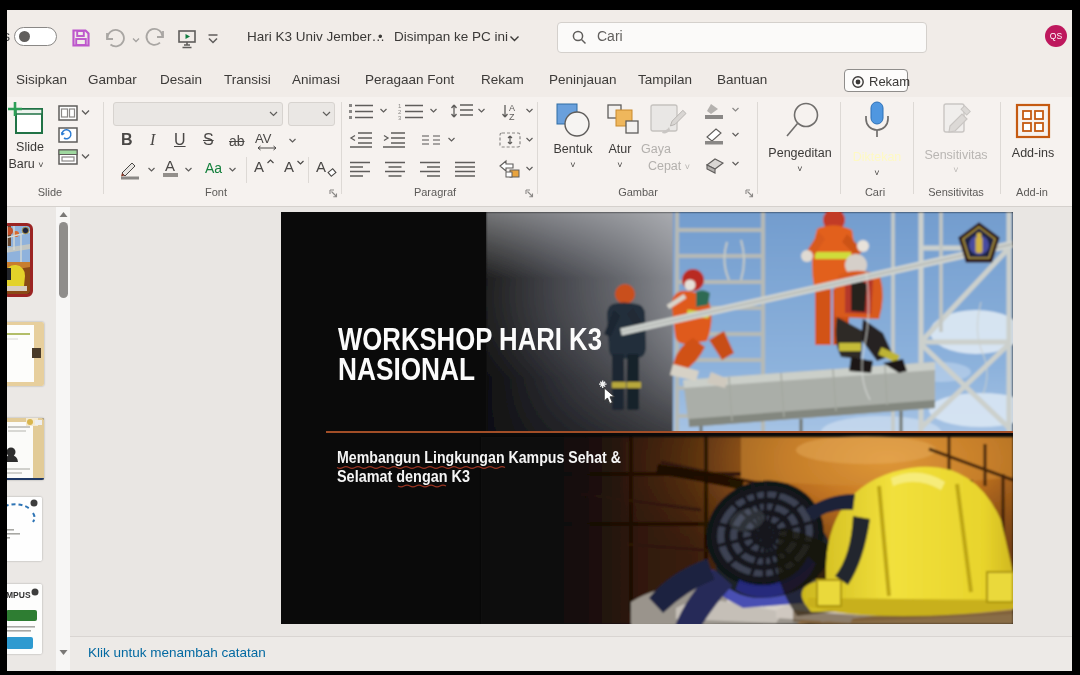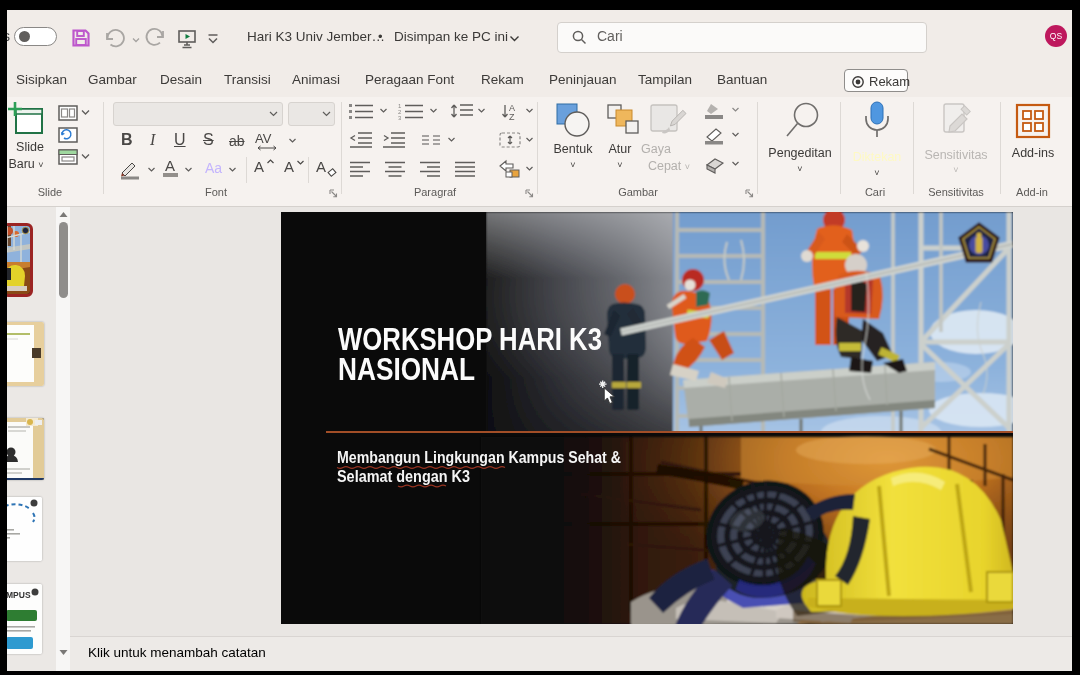--- a/index.html
+++ b/index.html
@@ -9,21 +9,21 @@
 #tabrow{left:0;top:62px;width:1080px;height:35px;background:#f1ece8}
 #ribbon{left:0;top:97px;width:1080px;height:110px;background:#f6f2ef;border-bottom:1px solid #d5d1cd}
 #work{left:0;top:207px;width:1080px;height:429px;background:#e9e6e3}
 #notes{left:70px;top:636px;width:1010px;height:35px;background:#edeae7;border-top:1px solid #d9d5d2}
 #barL{left:0;top:0;width:7px;height:675px;background:#000;z-index:50}
 #barR{left:1072px;top:0;width:8px;height:675px;background:#000;z-index:50}
 #barB{left:0;top:671px;width:1080px;height:4px;background:#000;z-index:50}
 .tab{position:absolute;top:10px;font-size:13.5px;color:#3c3a38;white-space:nowrap}
 .glab{position:absolute;top:186px;font-size:11px;color:#5c5a58;text-align:center;white-space:nowrap}
 .vsep{position:absolute;top:102px;width:1px;height:92px;background:#ddd9d5}
-.notetext{font-size:13.5px;color:#000000}
+.notetext{font-size:13.5px;color:#0369a1}
 svg{display:block}
 </style></head>
 <body>
 <div id="stage">
   <div class="abs" id="titlebar"></div>
   <div class="abs" id="tabrow"></div>
   <div class="abs" id="ribbon"></div>
   <div class="abs" id="work"></div>
   <div class="abs" id="notes">
       <span class="notetext" style="position:absolute;left:18px;top:8px">Klik untuk menambah catatan</span>
@@ -184,21 +184,21 @@
         <rect x="3" y="16.5" width="18" height="3" fill="#8a8886"></rect>
       </svg>
     <svg class="abs" style="left:147px;top:166px" width="10" height="8" viewBox="0 0 10 8">
         <path d="M1.5 2 l3 3 l3-3" fill="none" stroke="#5f5d5b" stroke-width="1.2"></path>
       </svg>
     <div class="abs" style="left:165px;top:157px;font-size:15px;color:#4a4846">A</div>
     <div class="abs" style="left:163px;top:173px;width:15px;height:3.5px;background:#938f8b"></div>
     <svg class="abs" style="left:184px;top:166px" width="10" height="8" viewBox="0 0 10 8">
         <path d="M1.5 2 l3 3 l3-3" fill="none" stroke="#5f5d5b" stroke-width="1.2"></path>
       </svg>
-    <div class="abs" style="left:205px;top:160px;font-size:14px;color:#c4b5fd">Aa</div>
+    <div class="abs" style="left:205px;top:160px;font-size:14px;color:#15803d">Aa</div>
     <svg class="abs" style="left:228px;top:166px" width="10" height="8" viewBox="0 0 10 8">
         <path d="M1.5 2 l3 3 l3-3" fill="none" stroke="#5f5d5b" stroke-width="1.2"></path>
       </svg>
     <div class="vsep" style="left:246px;top:157px;height:26px"></div>
     <div class="abs" style="left:254px;top:158px;font-size:15px;color:#4a4846">A</div>
     <svg class="abs" style="left:266px;top:158px" width="9" height="8" viewBox="0 0 9 8">
         <path d="M1.5 5 l3-3 l3 3" fill="none" stroke="#4a4846" stroke-width="1.2"></path>
       </svg>
     <div class="abs" style="left:284px;top:158px;font-size:15px;color:#4a4846">A</div>
     <svg class="abs" style="left:296px;top:159px" width="9" height="8" viewBox="0 0 9 8">

